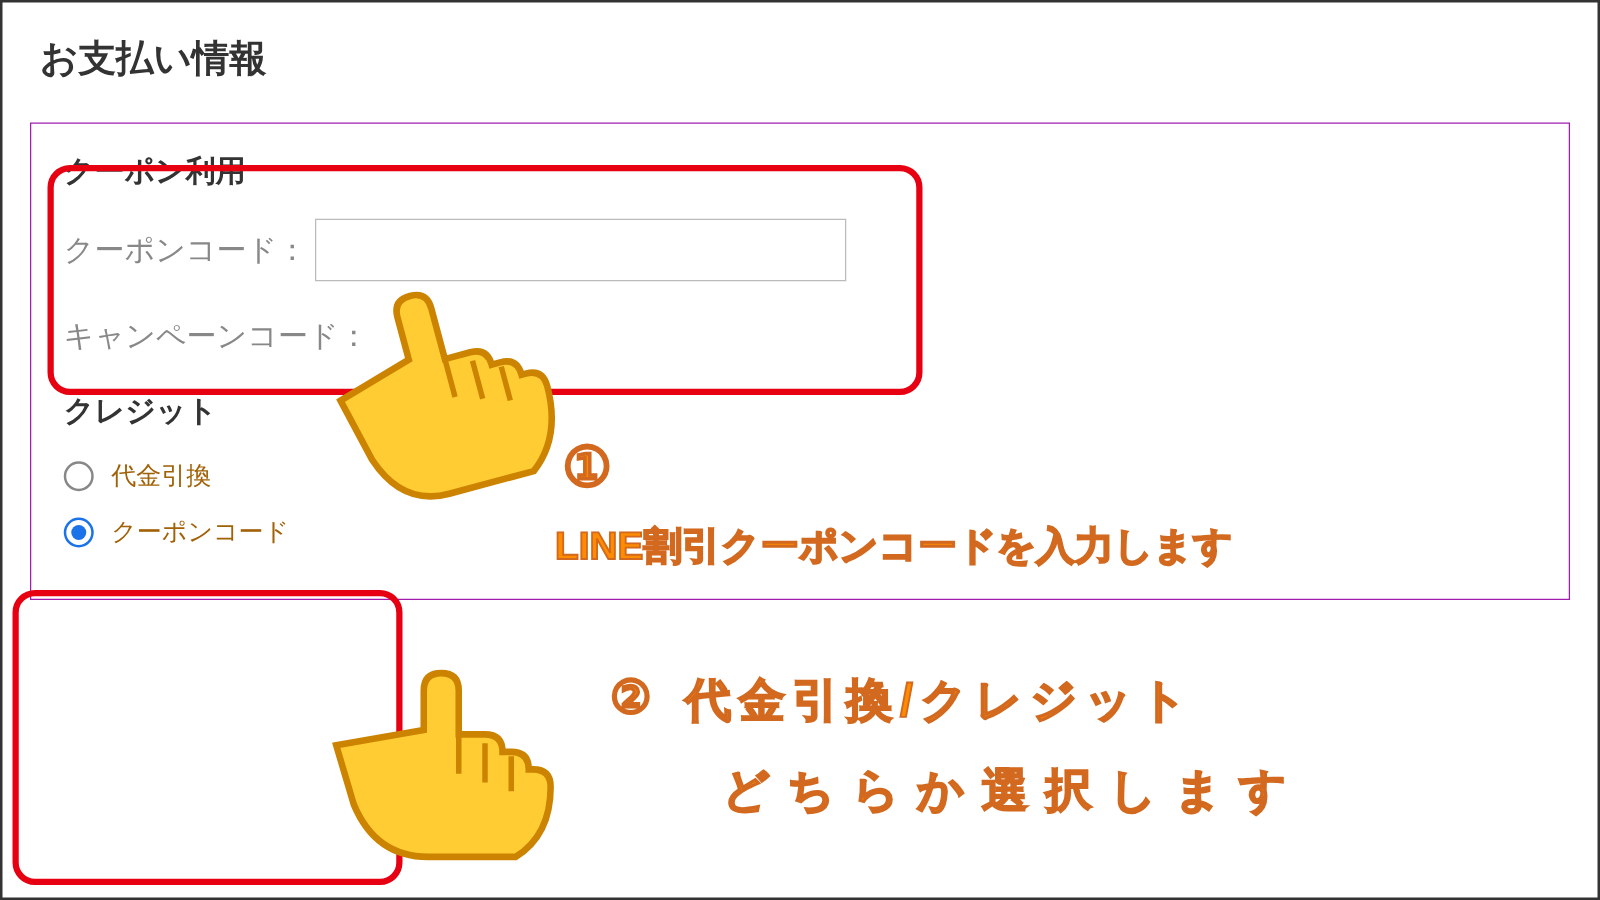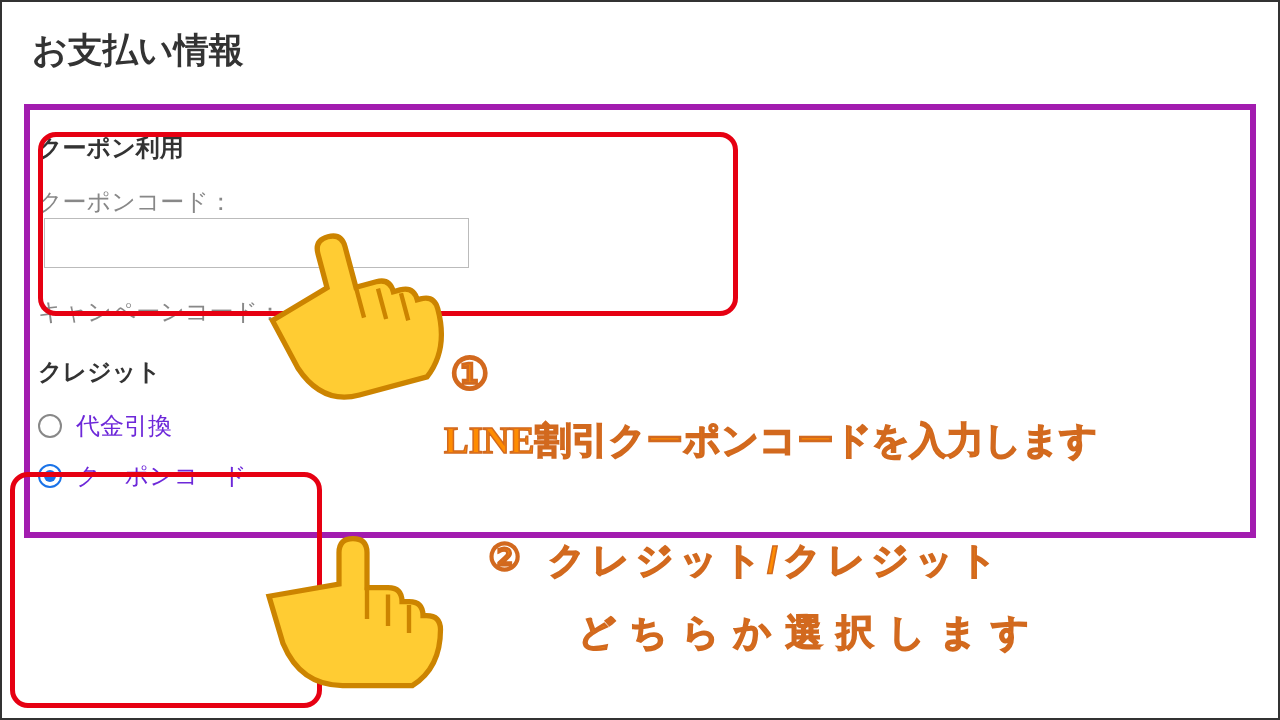--- a/index.html
+++ b/index.html
@@ -6,41 +6,40 @@
     body { 
       width: 1280px; height: 720px; 
       background: #fff; 
       font-family: sans-serif; 
       position: relative; 
       overflow: hidden;
       border: 2px solid #333;
     }
     .page { padding: 25px 22px 0 22px; }
     .page-title { 
-      font-size: 35px; 
+      font-size: 30px; 
       font-weight: bold; 
       color: #333; 
       margin-bottom: 30px;
       margin-left: 8px;
     }
     .form-card { 
-      border: 6px solid #a21caf; 
-      padding: 22px 8px; 
+      border: 1px solid #a21caf; 
+      padding: 22px 26px; 
     }
     .section-label { 
       font-size: 24px; 
       font-weight: bold; 
       color: #333; 
       margin-bottom: 22px;
     }
     .field-row { 
       display: flex; 
-      align-items: flex-start; 
+      align-items: center; 
       margin-bottom: 28px;
-      flex-direction: column;
     }
     .field-label { 
       font-size: 24px; 
       color: #888; 
     }
     .text-input { 
       border: 1px solid #bbb; 
       height: 50px; 
       width: 425px; 
       font-size: 20px; 
@@ -60,21 +59,21 @@
       display: inline-flex; align-items: center; justify-content: center;
       cursor: pointer;
     }
     .radio.selected { border-color: #1a73e8; }
     .radio.selected::after { 
       content: ''; 
       width: 12px; height: 12px; 
       background: #1a73e8; 
       border-radius: 50%; 
     }
-    .radio-label { font-size: 24px; color: #6d28d9; cursor: pointer; }
+    .radio-label { font-size: 20px; color: #a16207; cursor: pointer; }
     .highlight-box { 
       position: absolute; 
       border: 5px solid #e60012; 
       border-radius: 18px; 
       pointer-events: none; 
     }
     .hl1 { left: 36px; top: 130px; width: 700px; height: 184px; }
     .hl2 { left: 8px;  top: 470px; width: 312px; height: 236px; }
     .pointer {
       position: absolute;
@@ -84,21 +83,21 @@
     .p2 { left: 246px; top: 498px; width: 210px; }
     .annot { 
       position: absolute; 
       color: #ff8c00; 
       font-weight: bold; 
       -webkit-text-stroke: 1.5px #d2691e;
       white-space: nowrap;
       pointer-events: none;
     }
     .a-num1 { left: 448px; top: 346px; font-size: 44px; }
-    .a-line1 { left: 442px; top: 414px; font-size: 37px; letter-spacing: 0px; font-family: Liberation Serif, serif; }
+    .a-line1 { left: 442px; top: 414px; font-size: 31px; letter-spacing: 0px; }
     .a-num2 { left: 486px; top: 534px; font-size: 37px; letter-spacing: 6px; }
     .a-line2a { left: 546px; top: 534px; font-size: 37px; letter-spacing: 6px; }
     .a-line2b { left: 576px; top: 606px; font-size: 37px; letter-spacing: 14px; text-align: center; }
   </style>
 </head>
 <body>
 
 <div class="page">
   <h2 class="page-title">お支払い情報</h2>
 
@@ -139,14 +138,14 @@
 <svg class="pointer p2" viewBox="0 0 120 120">
   <g>
     <path fill="#ffcc33" stroke="#cc8400" stroke-width="3" d="M12 55 L52 48 L52 30 Q52 22 60 22 Q68 22 68 30 L68 50 L80 50 Q88 50 88 58 L92 58 Q100 58 100 66 L102 66 Q110 66 110 74 Q110 96 94 106 L54 106 Q30 106 20 82 Z"></path>
     <path fill="none" stroke="#cc8400" stroke-width="2.5" d="M68 50 L68 68 M80 54 L80 72 M92 60 L92 76"></path>
   </g>
 </svg>
 
 <div class="annot a-num1">①</div>
 <div class="annot a-line1">LINE割引クーポンコードを入力します</div>
 <div class="annot a-num2">②</div>
-<div class="annot a-line2a">クレジット/クレジット</div>
+<div class="annot a-line2a">代金引換/クレジット</div>
 <div class="annot a-line2b">どちらか選択します</div>
 
 </body></html>

